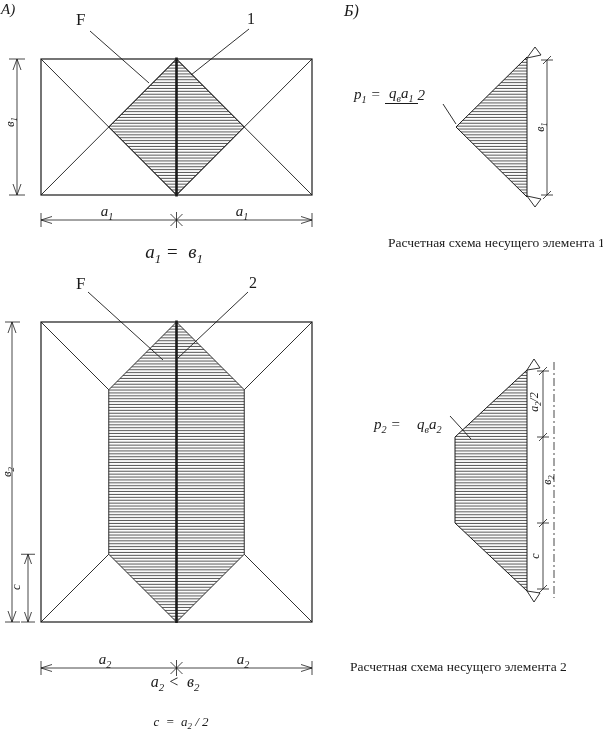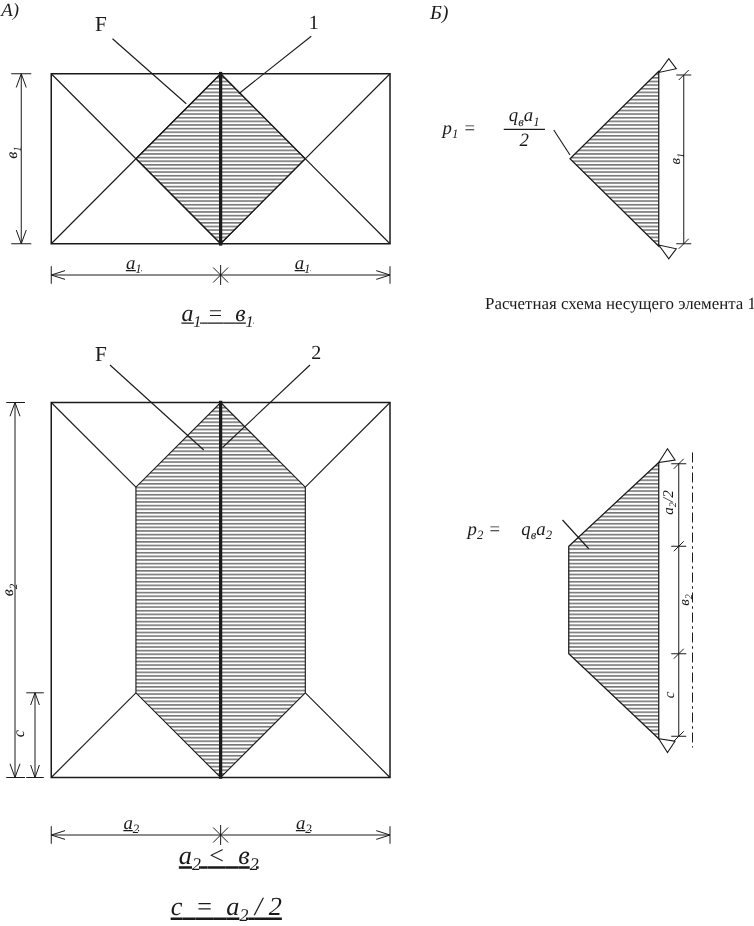--- a/index.html
+++ b/index.html
@@ -3,28 +3,28 @@
 <meta charset="utf-8">
 <style>
   html,body{margin:0;padding:0;background:#ffffff;}
   #stage{
     position:relative;width:603px;height:741px;background:#ffffff;overflow:hidden;
     font-family:"Liberation Serif","DejaVu Serif",serif;color:#1a1a1a;
   }
   #linework{position:absolute;left:0;top:0;}
   .lbl{position:absolute;white-space:nowrap;line-height:1;color:#1a1a1a;}
   .it{font-style:italic;}
-  .ctr{transform:translate(-50%,0);text-decoration:underline;}
+  .ctr{transform:translate(-50%,0);}
   .rot{transform:translate(-50%,-50%) rotate(-90deg);}
   sub{font-size:68%;line-height:0;vertical-align:-0.35em;}
   .formula{position:absolute;display:flex;align-items:center;font-style:italic;
            font-size:15px;white-space:nowrap;line-height:1.1;}
   .formula .eq{margin:0 5px;font-style:normal;}
   .gap{display:inline-block;width:12px;}
-  .frac{display:inline-flex;flex-direction:column;align-items:center;margin-left:18px;}
+  .frac{display:inline-flex;flex-direction:row;align-items:center;}
   .frac .num{display:block;border-bottom:1.2px solid #1a1a1a;padding:0 4px 1px 4px;}
   .frac .den{display:block;padding-top:1px;}
   .caption{font-size:13.5px;font-style:normal;}
 </style>
 </head>
 <body>
 
 <div id="stage">
 
   <svg id="linework" width="603" height="741" viewBox="0 0 603 741">
@@ -163,22 +163,22 @@
   <div class="lbl it ctr" style="left:107px;top:204px;font-size:15px"><span>a</span><sub>1</sub></div>
   <div class="lbl it ctr" style="left:242px;top:204px;font-size:15px"><span>a</span><sub>1</sub></div>
   <div class="lbl it ctr" style="left:174px;top:242px;font-size:19px"><span>a</span><sub>1</sub>&nbsp;<span>=</span>&nbsp;&nbsp;<span>в</span><sub>1</sub></div>
 
   <div class="lbl" style="left:76px;top:275px;font-size:17px">F</div>
   <div class="lbl" style="left:249px;top:275px;font-size:16px">2</div>
   <div class="lbl it rot" style="left:6px;top:472px;font-size:13px"><span>в</span><sub>2</sub></div>
   <div class="lbl it rot" style="left:15px;top:587px;font-size:13px">c</div>
   <div class="lbl it ctr" style="left:105px;top:652px;font-size:15px"><span>a</span><sub>2</sub></div>
   <div class="lbl it ctr" style="left:243px;top:652px;font-size:15px"><span>a</span><sub>2</sub></div>
-  <div class="lbl it ctr" style="left:175px;top:674px;font-size:21px"><span>a</span><sub>2</sub>&nbsp;<span>&lt;</span>&nbsp;&nbsp;<span>в</span><sub>2</sub></div>
-  <div class="lbl it ctr" style="left:181px;top:715px;font-size:21px"><span>c</span>&nbsp;&nbsp;<span>=</span>&nbsp;&nbsp;<span>a</span><sub>2</sub>&nbsp;<span>/ 2</span></div>
+  <div class="lbl it ctr" style="left:175px;top:674px;font-size:16px"><span>a</span><sub>2</sub>&nbsp;<span>&lt;</span>&nbsp;&nbsp;<span>в</span><sub>2</sub></div>
+  <div class="lbl it ctr" style="left:181px;top:715px;font-size:13px"><span>c</span>&nbsp;&nbsp;<span>=</span>&nbsp;&nbsp;<span>a</span><sub>2</sub>&nbsp;<span>/ 2</span></div>
 
   <div class="formula" style="left:354px;top:85px">
     <span><span>p</span><sub>1</sub></span>
     <span class="eq">=</span>
     <span class="frac">
       <span class="num"><span>q</span><sub>в</sub><span>a</span><sub>1</sub></span>
       <span class="den">2</span>
     </span>
   </div>
   <div class="lbl it rot" style="left:540px;top:127px;font-size:12px"><span>в</span><sub>1</sub></div>
@@ -186,14 +186,15 @@
 
   <div class="formula" style="left:374px;top:416px">
     <span><span>p</span><sub>2</sub></span>
     <span class="eq">=</span>
     <span class="gap"></span>
     <span><span>q</span><sub>в</sub><span>a</span><sub>2</sub></span>
   </div>
   <div class="lbl it rot" style="left:534px;top:402px;font-size:12px"><span>a</span><sub>2</sub><span>/2</span></div>
   <div class="lbl it rot" style="left:547px;top:480px;font-size:12px"><span>в</span><sub>2</sub></div>
   <div class="lbl it rot" style="left:535px;top:556px;font-size:12px">c</div>
+  <div class="lbl caption" style="left:350px;top:660px">Расчетная схема несущего  элемента 2</div>
 
 </div>
 
 </body></html>

